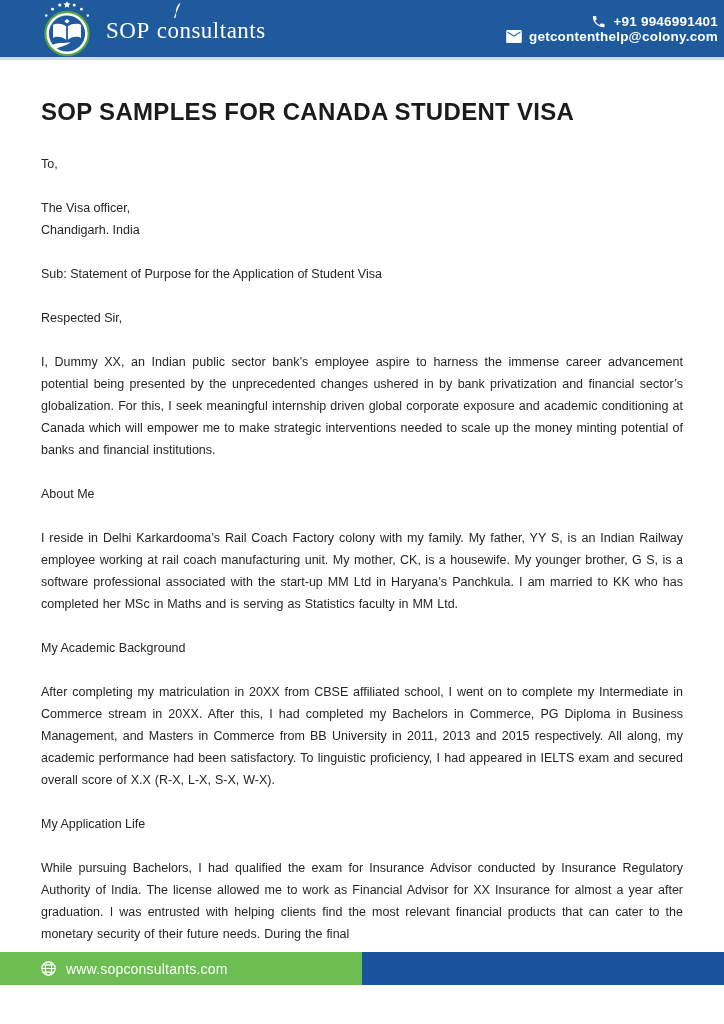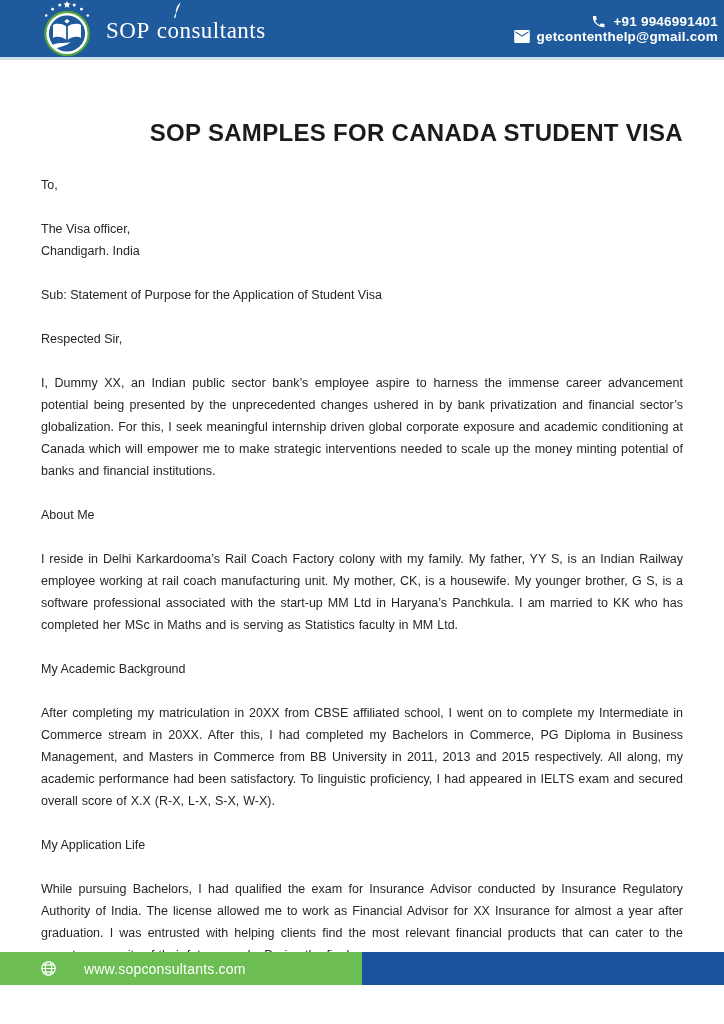--- a/index.html
+++ b/index.html
@@ -41,22 +41,22 @@
   }
   .contact-line svg{flex:0 0 auto;display:block;}
 
   
   .doc{
     position:absolute;top:63px;left:41px;width:642px;
     color:#262626;
   }
   .doc-title{
     font-size:24px;font-weight:bold;color:#1b1b1b;
-    text-align:right;letter-spacing:.3px;
-    margin:56px 0 27px 0;
+    text-align:left;letter-spacing:.3px;
+    margin:35px 0 27px 0;
   }
   .line, .para, .sec-heading, .addr p{
     font-size:12.5px;line-height:22px;color:#262626;
   }
   .line{margin:10px 0 22px 0;}
   .addr{margin:0 0 22px 0;}
   .addr p{margin:0;}
   .sec-heading{font-weight:normal;margin:0 0 22px 0;}
   .para{
     margin:0 0 22px 0;
@@ -65,21 +65,21 @@
     word-spacing:.5px;
   }
 
   
   .footer-bar{
     position:absolute;left:0;top:952px;width:724px;height:33px;
     display:flex;
   }
   .footer-green{
     width:362px;background:#6cbe52;
-    display:flex;align-items:center;gap:27px;
+    display:flex;align-items:center;gap:9px;
     box-sizing:border-box;padding-left:40px;
     color:#ffffff;font-size:14px;letter-spacing:.2px;
     cursor:pointer;
   }
   .footer-blue{flex:1;background:#1b539e;}
 </style>
 </head>
 <body>
 
 <div class="page">
@@ -121,21 +121,21 @@
       <div class="contact-line">
         <svg width="15" height="15" viewBox="0 0 24 24" aria-hidden="true">
           <path fill="#ffffff" d="M6.6 10.8c1.5 2.9 3.9 5.3 6.8 6.8l2.3-2.3c.3-.3.7-.4 1.1-.2 1.2.4 2.5.6 3.8.6.6 0 1 .4 1 1V20c0 .6-.4 1-1 1C10.6 21 3 13.4 3 4c0-.6.4-1 1-1h3.5c.6 0 1 .4 1 1 0 1.3.2 2.6.6 3.8.1.4 0 .8-.3 1.1l-2.2 1.9z"></path>
         </svg>
         <span>+91 9946991401</span>
       </div>
       <div class="contact-line">
         <svg width="16" height="13" viewBox="0 0 24 20" aria-hidden="true">
           <path fill="#ffffff" d="M22 0H2C.9 0 0 .9 0 2v16c0 1.1.9 2 2 2h20c1.1 0 2-.9 2-2V2c0-1.1-.9-2-2-2zm0 4l-10 6.5L2 4V2l10 6.5L22 2v2z"></path>
         </svg>
-        <span>getcontenthelp@gmail.com</span>
+        <span>getcontenthelp@colony.com</span>
       </div>
     </div>
   </header>
 
   <main class="doc">
     <h1 class="doc-title">SOP SAMPLES FOR CANADA STUDENT VISA</h1>
 
     <p class="line">To,</p>
 
     <div class="addr">

